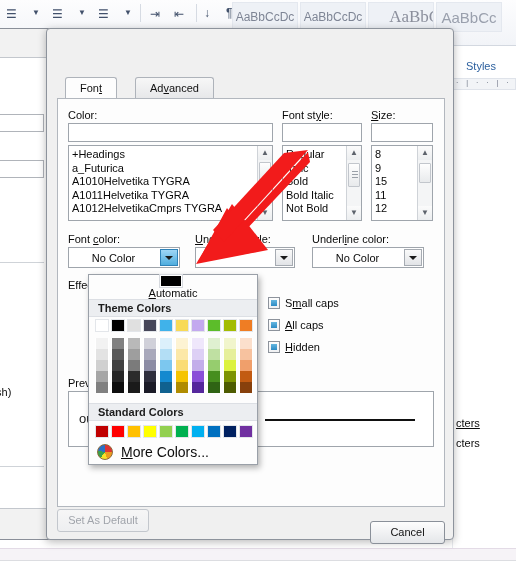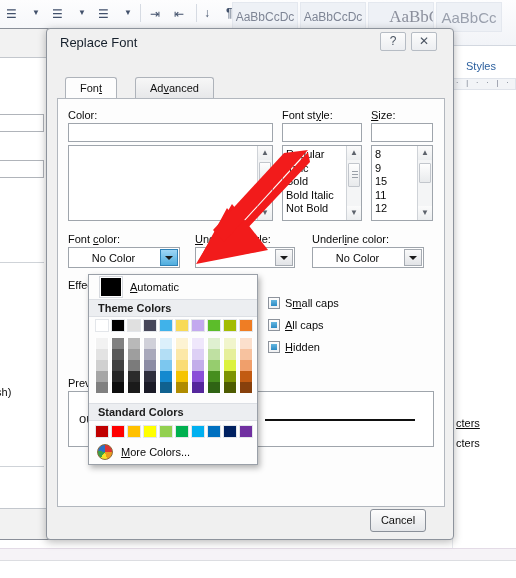--- a/index.html
+++ b/index.html
@@ -233,22 +233,22 @@
                   background: linear-gradient(#f6f6f6,#eeeff1); }
 
   
   .colorpop {
     position: absolute; left: 88px; top: 274px; width: 170px; height: 191px;
     background: #fdfdfd; border: 1px solid #9aa0a8;
     box-shadow: 2px 3px 6px rgba(0,0,0,.30);
     z-index: 40;
   }
   .cp-auto {
-    position: absolute; left: 8px; top: 0; width: 100%; height: 24px;
-    display: flex; align-items: center;
+    position: absolute; left: 0; top: 0; width: 100%; height: 24px;
+    display: flex; align-items: center; flex-direction: column;
   }
   .cp-auto-sw {
     width: 22px; height: 20px; margin: 0 8px 0 3px;
     background: #000; border: 1px solid #ffffff; outline: 1px solid #d6d9de;
   }
   .cp-auto-txt { font-size: 11px; color: #0b0b0b; }
   .cp-auto-txt u { text-decoration: underline; }
   .cp-hdr {
     position: absolute; left: 0; width: 100%; height: 18px;
     background: #eceef1; border-top: 1px solid #dcdfe4; border-bottom: 1px solid #dcdfe4;
@@ -267,21 +267,21 @@
   .cp-more {
     position: absolute; left: 0; bottom: 0; width: 100%; height: 24px;
     display: flex; align-items: center;
   }
   .cp-more-ico {
     width: 16px; height: 16px; margin: 0 8px 0 8px; border-radius: 50%;
     background: conic-gradient(#d33 0 25%, #ec9a1e 25% 45%, #f5e12a 45% 60%,
                                #3aa04a 60% 78%, #2b6fc4 78% 100%);
     border: 1px solid #8d6b3a;
   }
-  .cp-more-txt { font-size: 11px; color: #0b0b0b; }
+  .cp-more-txt { font-size: 14px; color: #0b0b0b; }
   .cp-more-txt u { text-decoration: underline; }
 
   
   .arrow-svg { position: absolute; left: 180px; top: 150px; z-index: 60;
                pointer-events: none; }
 </style>
 </head>
 <body>
 
 <div id="root">
@@ -336,37 +336,39 @@
       <div class="fnr-group-line" style="left:8px; top:408px; width:190px;"></div>
 
     </div>
   </div>
   <div class="fnr-sep-v" style="left:52px;"></div>
 
   <div class="lbl" style="left:456px; top:417px; text-decoration:underline;">cters</div>
   <div class="lbl" style="left:456px; top:437px;">cters</div>
 
   <div class="rf">
-    <div class="rf-titlebar">
-      <div class="rf-title">Replace Font</div>
-      <div class="rf-winbtn rf-help">?</div>
-      <div class="rf-winbtn rf-close">✕</div>
-    </div>
 
     <div class="rf-panel">
       <div class="tabstrip">
         <div class="tab active" style="left:0px;">Fon<u>t</u></div>
         <div class="tab" style="left:70px;">Ad<u>v</u>anced</div>
       </div>
 
       <div class="tabcontent">
 
         <div class="lbl" style="left:10px; top:10px;">Color:</div>
         <div class="textbox" style="left:10px; top:24px; width:205px;"></div>
         <div class="listbox" style="left:10px; top:46px; width:205px; height:76px;">
+          <div class="listitems">
+            <div>+Headings</div>
+            <div>a_Futurica</div>
+            <div>A1010Helvetika TYGRA</div>
+            <div>A1011Helvetika  TYGRA</div>
+            <div>A1012HelvetikaCmprs TYGRA</div>
+          </div>
           <div class="sbar">
             <div class="sbar-arrow up">▲</div>
             <div class="sbar-thumb" style="top:16px; height:20px;"></div>
             <div class="sbar-arrow down">▼</div>
           </div>
         </div>
 
         <div class="lbl" style="left:224px; top:10px;">Font st<u>y</u>le:</div>
         <div class="textbox" style="left:224px; top:24px; width:80px;"></div>
         <div class="listbox" style="left:224px; top:46px; width:80px; height:76px;">
@@ -441,21 +443,22 @@
 
         <div class="preview-lbl" style="left:10px; top:278px;">Preview</div>
         <div class="preview-box" style="left:10px; top:292px; width:366px; height:56px;">
           <div class="preview-text">ou</div>
           <div class="preview-rule"></div>
         </div>
       </div>
     </div>
 
     <div class="rf-bottom">
-      <div class="btn" style="left:313px; top:0px; width:56px;">Cancel</div>
+      <div class="btn disabled" style="left:0px; top:0px; width:92px;">Set As Default</div>
+      <div class="btn" style="left:313px; top:12px; width:75px;">Cancel</div>
     </div>
   </div>
 
   <div class="colorpop">
     <div class="cp-auto">
       <span class="cp-auto-sw"></span>
       <span class="cp-auto-txt"><u>A</u>utomatic</span>
     </div>
     <div class="cp-hdr theme">Theme Colors</div>
     <div class="swatch-grid" id="theme-grid" style="left:6px; top:44px;">

